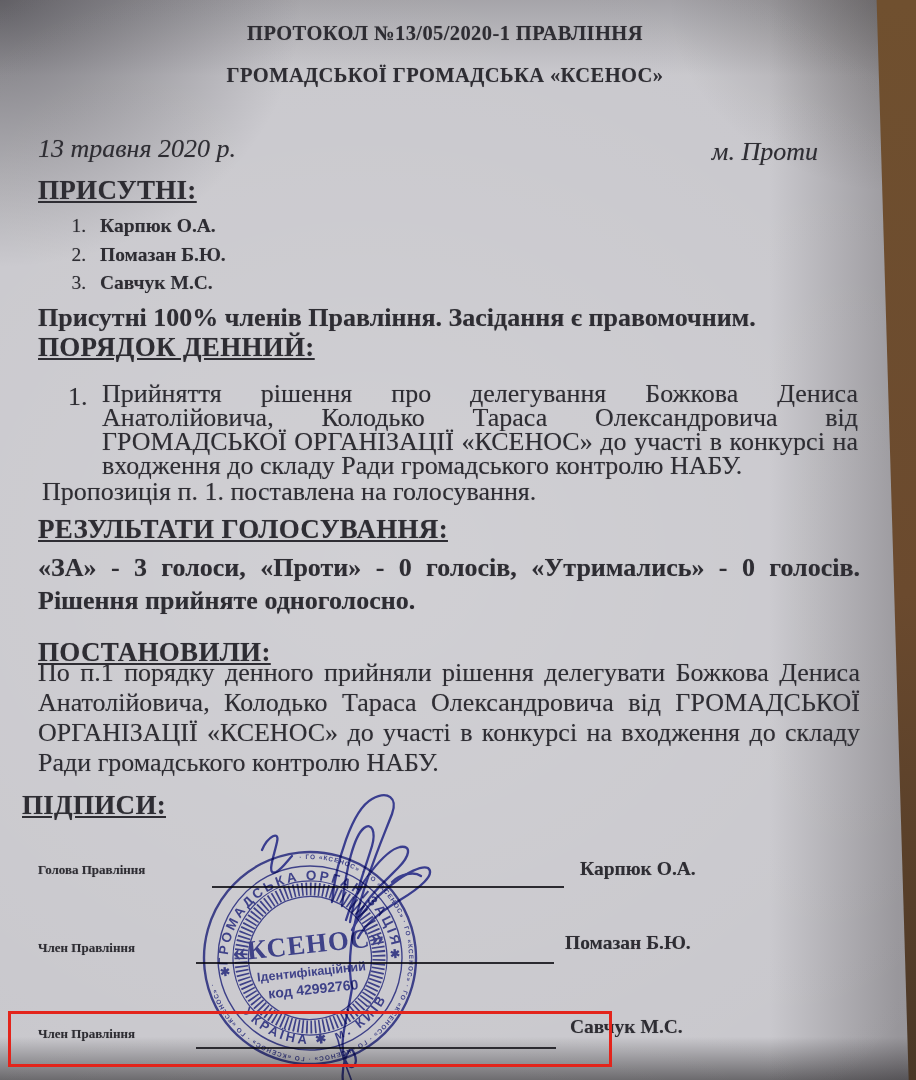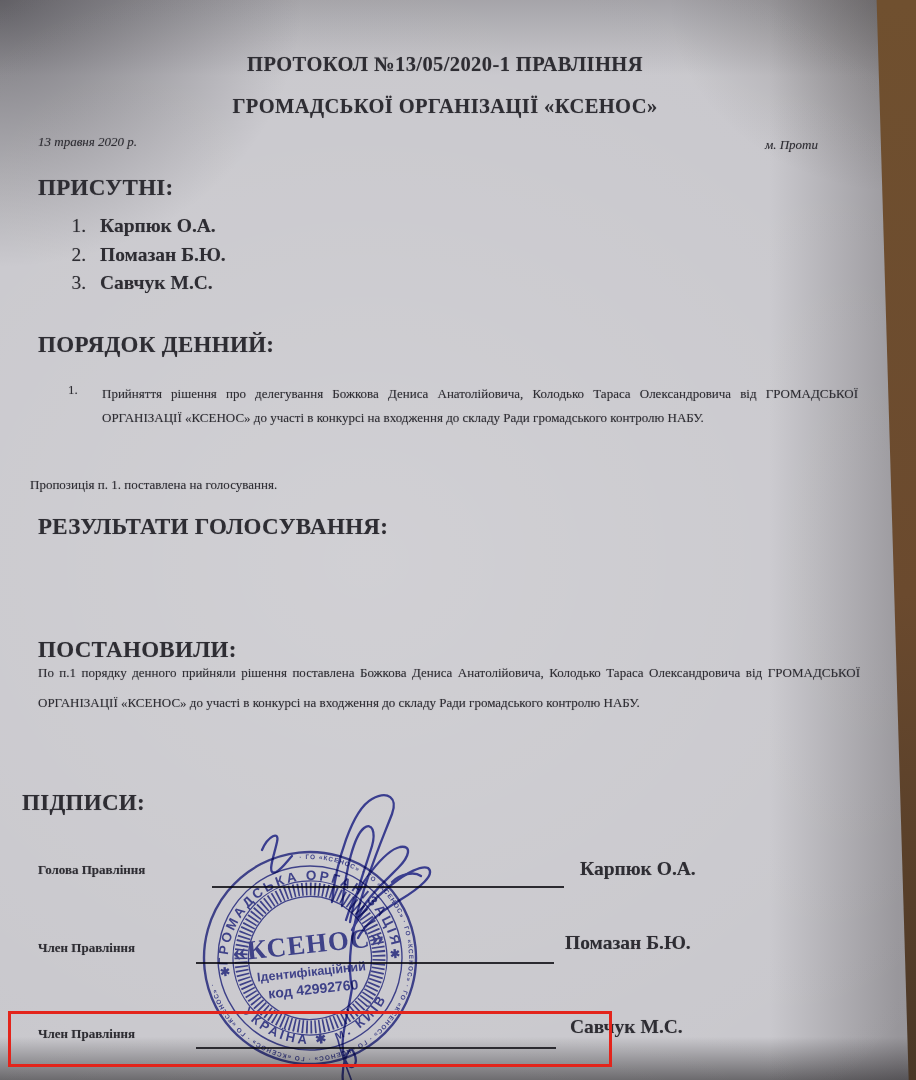--- a/index.html
+++ b/index.html
@@ -20,23 +20,23 @@
       linear-gradient(90deg, transparent 84%, rgba(50,46,50,0.32) 98%),
       linear-gradient(0deg, rgba(26,24,26,0.55) 0%, transparent 4%),
       linear-gradient(180deg, rgba(70,68,72,0.28) 0%, transparent 7%),
       #c8c7cc;
     color:#2e2d33;
   }
   .abs{position:absolute;}
   .t{color:#2e2d33;text-shadow:0 0 1px rgba(46,45,51,0.35);}
   .bold{font-weight:bold;}
   .italic{font-style:italic;}
-  .title-line{left:0;width:890px;text-align:center;font-weight:bold;font-size:20.5px;letter-spacing:0.4px;margin-top:31px;}
-  .heading{font-weight:bold;font-size:23px;letter-spacing:0.3px;}
-  .body-text{font-size:13px;}
+  .title-line{left:0;width:890px;text-align:center;font-weight:bold;font-size:20.5px;letter-spacing:0.4px;}
+  .heading{font-weight:bold;font-size:27px;letter-spacing:0.3px;text-decoration:underline;}
+  .body-text{font-size:26px;}
   .just{text-align:justify;}
   .att-row{display:flex;gap:14px;line-height:28.5px;font-size:19.5px;}
   .att-num{width:24px;text-align:right;}
   .sig-label{font-weight:bold;font-size:13px;}
   .sig-name{font-weight:bold;font-size:19.5px;}
   .sig-line{height:0;border-bottom:2.2px solid #2b2a30;}
   .redbox{
     border:3px solid #e3241b;
     z-index:30;
   }
@@ -44,21 +44,21 @@
   .stamp-wrap{mix-blend-mode:multiply;opacity:0.90;transform:rotate(-6deg);}
   .sig-wrap{mix-blend-mode:multiply;}
 </style>
 </head>
 <body>
 
 <div class="photo">
   <div class="paper">
 
     <div class="abs t title-line" style="top:22px;">ПРОТОКОЛ №13/05/2020-1 ПРАВЛІННЯ</div>
-    <div class="abs t title-line" style="top:64px;">ГРОМАДСЬКОЇ ОРГАНІЗАЦІЇ «КСЕНОС»</div>
+    <div class="abs t title-line" style="top:64px;">ГРОМАДСЬКОЇ ГРОМАДСЬКА «КСЕНОС»</div>
 
     <div class="abs t italic body-text" style="top:134px;left:38px;">13 травня 2020 р.</div>
     <div class="abs t italic body-text" style="top:137px;left:700px;width:118px;text-align:right;">м. Проти</div>
 
     <div class="abs t heading" style="top:175px;left:38px;">ПРИСУТНІ:</div>
 
     <div class="abs" style="top:212px;left:62px;">
       <div class="att-row t">
         <span class="att-num">1.</span>
         <span class="bold">Карпюк О.А.</span>
@@ -66,36 +66,38 @@
       <div class="att-row t">
         <span class="att-num">2.</span>
         <span class="bold">Помазан Б.Ю.</span>
       </div>
       <div class="att-row t">
         <span class="att-num">3.</span>
         <span class="bold">Савчук М.С.</span>
       </div>
     </div>
 
+    <div class="abs t bold body-text" style="top:303px;left:38px;width:820px;">Присутні 100% членів Правління. Засідання є правомочним.</div>
 
     <div class="abs t heading" style="top:332px;left:38px;">ПОРЯДОК ДЕННИЙ:</div>
 
     <div class="abs" style="top:382px;left:68px;width:790px;">
       <span class="abs t body-text" style="left:0;top:0;">1.</span>
       <div class="t body-text just" style="margin-left:34px;line-height:24px;">Прийняття рішення про делегування Божкова Дениса Анатолійовича, Колодько Тараса Олександровича від ГРОМАДСЬКОЇ ОРГАНІЗАЦІЇ  «КСЕНОС» до участі в конкурсі на входження до складу Ради громадського контролю НАБУ.</div>
     </div>
 
-    <div class="abs t body-text" style="top:477px;left:30px;">Пропозиція п. 1. поставлена на голосування.</div>
+    <div class="abs t body-text" style="top:477px;left:42px;">Пропозиція п. 1. поставлена на голосування.</div>
 
     <div class="abs t heading" style="top:514px;left:38px;">РЕЗУЛЬТАТИ ГОЛОСУВАННЯ:</div>
 
+    <div class="abs t bold body-text just" style="top:551px;left:38px;width:822px;line-height:33px;">«ЗА» - 3 голоси, «Проти» - 0 голосів, «Утримались» - 0 голосів. Рішення прийняте одноголосно.</div>
 
     <div class="abs t heading" style="top:621px;left:38px;margin-top:16px;">ПОСТАНОВИЛИ:</div>
 
-    <div class="abs t body-text just" style="top:658px;left:38px;width:822px;line-height:30px;">По п.1 порядку денного прийняли рішення поставлена Божкова Дениса Анатолійовича, Колодько Тараса Олександровича від ГРОМАДСЬКОЇ ОРГАНІЗАЦІЇ  «КСЕНОС» до участі в конкурсі на входження до складу Ради громадського контролю НАБУ.</div>
+    <div class="abs t body-text just" style="top:658px;left:38px;width:822px;line-height:30px;">По п.1 порядку денного прийняли рішення делегувати Божкова Дениса Анатолійовича, Колодько Тараса Олександровича від ГРОМАДСЬКОЇ ОРГАНІЗАЦІЇ  «КСЕНОС» до участі в конкурсі на входження до складу Ради громадського контролю НАБУ.</div>
 
     <div class="abs t heading" style="top:790px;left:22px;text-align:right;">ПІДПИСИ:</div>
 
     <div>
       <span class="abs t sig-label" style="top:862px;left:38px;">Голова Правління</span>
       <div class="abs sig-line" style="top:886px;left:212px;width:352px;"></div>
       <span class="abs t sig-name" style="top:858px;left:580px;">Карпюк О.А.</span>
     </div>
 
     <div>

